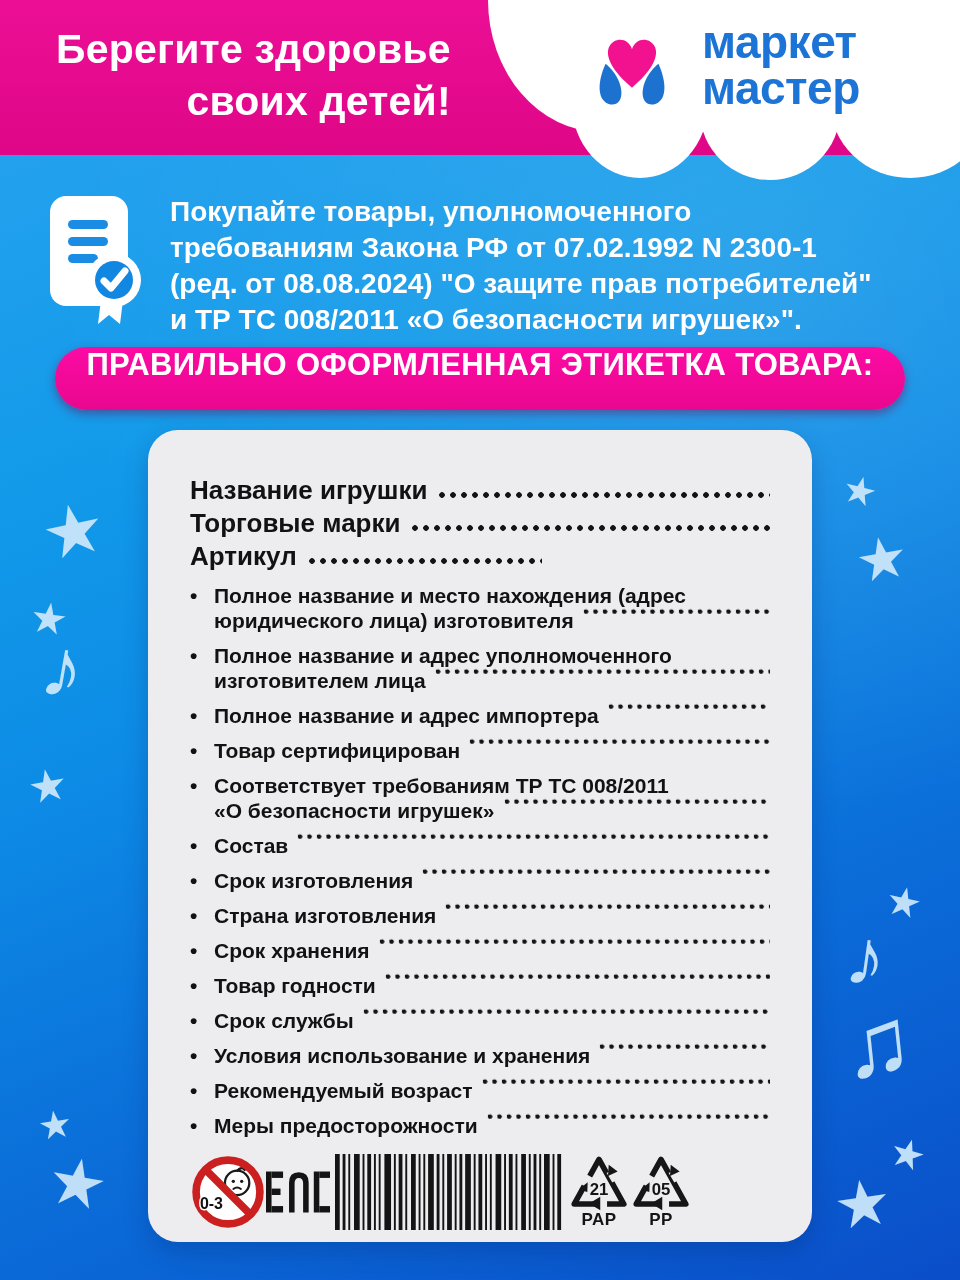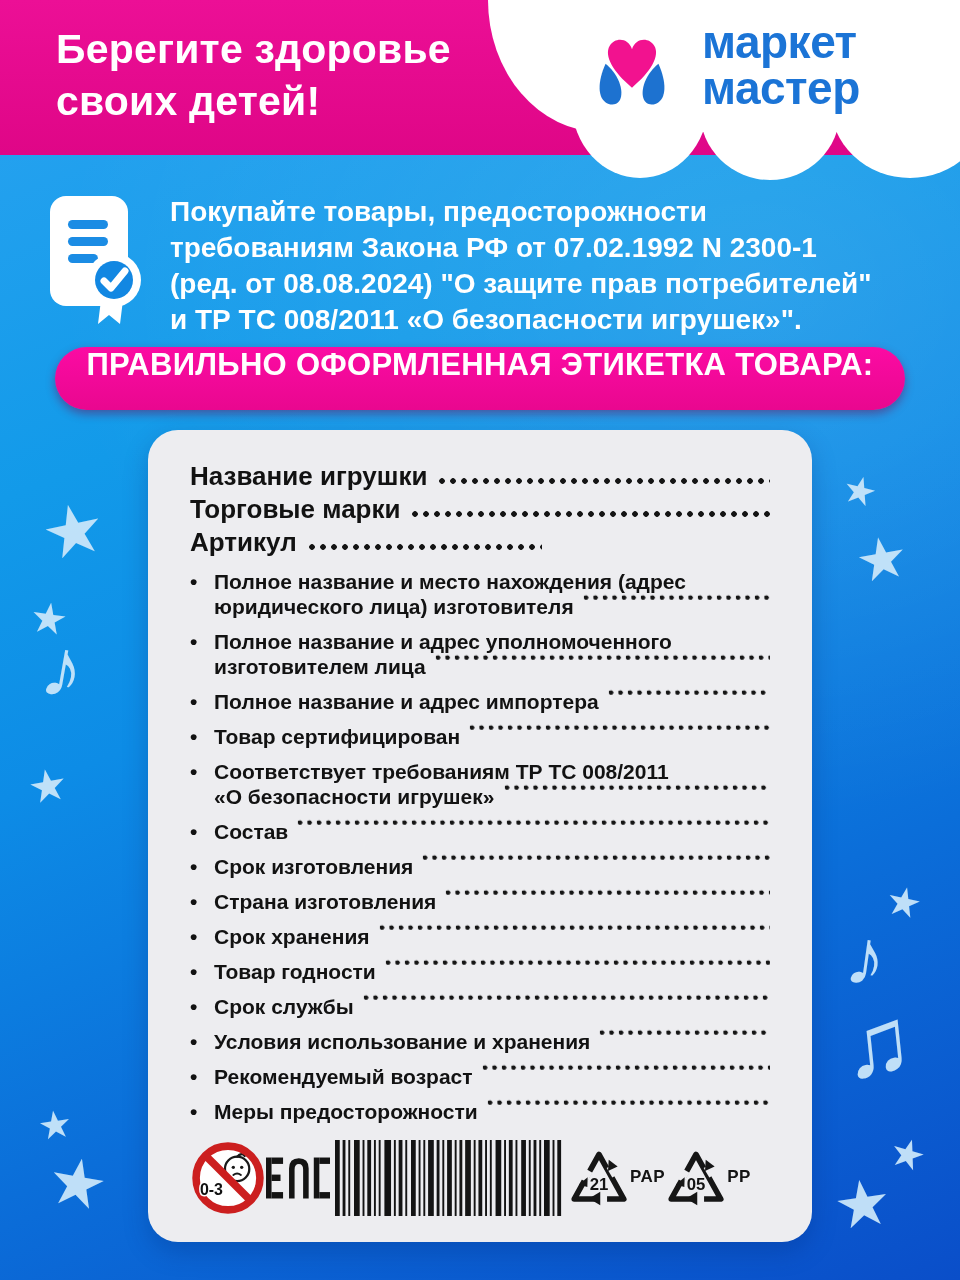--- a/index.html
+++ b/index.html
@@ -9,21 +9,21 @@
     background:
       radial-gradient(120% 70% at 78% 22%, rgba(255,255,255,.12), rgba(255,255,255,0) 60%),
       linear-gradient(158deg,#2ba4f1 0%, #129ae9 30%, #0d8ce6 48%, #0b6ed9 72%, #0a4ec9 100%);
   }
   
   .decor{position:absolute;z-index:0;color:#c9e6fa;opacity:.95;line-height:1;user-select:none;}
   
   .header{position:absolute;left:0;top:0;width:960px;height:155px;
     background:linear-gradient(180deg,#ec0f96,#df0687);z-index:2;}
   .header h1{margin:0;position:absolute;left:56px;top:24px;
-    font-size:41px;line-height:1.26;font-weight:bold;color:#fff;letter-spacing:.2px;}
+    font-size:41px;line-height:1.26;font-weight:bold;color:#fff;letter-spacing:.2px;text-align:right;}
   
   .cloud{position:absolute;right:0;top:0;width:472px;height:150px;z-index:3;}
   .cloud-bg{position:absolute;left:0;top:0;right:0;height:132px;background:#fff;
     border-bottom-left-radius:120px 140px;}
   .bump{position:absolute;background:#fff;border-radius:50%;}
   .bump.b1{left:84px;top:30px;width:136px;height:148px;}
   .bump.b2{left:212px;top:42px;width:140px;height:138px;}
   .bump.b3{left:342px;top:26px;width:160px;height:152px;}
   .logo-row{position:absolute;left:96px;top:14px;display:flex;align-items:center;gap:22px;}
   .logo-text{font-size:46px;font-weight:bold;color:#1b74d6;line-height:1.0;letter-spacing:-.5px;}
@@ -33,39 +33,39 @@
     color:#fff;font-weight:bold;font-size:28px;line-height:36px;}
   
   .pill{position:absolute;left:55px;top:347px;width:850px;height:63px;z-index:2;
     background:linear-gradient(180deg,#fb0ba3,#e9078f);border-radius:32px;
     box-shadow:0 4px 10px rgba(120,0,70,.45);
     display:flex;align-items:flex-start;justify-content:center;}
   .pill span{color:#fff;font-weight:bold;font-size:31px;letter-spacing:.3px;}
   
   .card{position:absolute;left:148px;top:430px;width:664px;height:812px;z-index:2;
     background:#ededf0;border-radius:30px;box-sizing:border-box;
-    padding:30px 40px 24px 42px;color:#121212;
+    padding:44px 40px 24px 42px;color:#121212;
     box-shadow:0 10px 24px rgba(0,40,120,.28);}
   .frow{display:flex;align-items:flex-end;font-size:26px;line-height:33px;font-weight:bold;}
   .fields{margin-bottom:10px;}
   .fdots{flex:1 1 auto;height:11px;margin:0 2px 6px 10px;
     background-image:radial-gradient(circle at 5px 5px,#141414 2.5px,transparent 3.1px);
     background-size:11px 11px;background-repeat:repeat-x;background-position:0 50%;}
   .fdots.short{flex:0 0 235px;}
   .item{display:flex;margin-bottom:10px;font-size:21px;line-height:25px;font-weight:bold;}
   .item .bullet{width:24px;flex:0 0 24px;}
   .item .body{flex:1 1 auto;}
   .lrow{display:flex;align-items:flex-start;}
   .lbl{white-space:nowrap;}
   .dots{flex:1 1 auto;height:9px;margin:0 2px 4px 8px;
     background-image:radial-gradient(circle at 4px 4px,#141414 2.1px,transparent 2.6px);
     background-size:9.5px 9.5px;background-repeat:repeat-x;background-position:0 50%;}
   
   .marks-row{display:flex;align-items:center;margin-top:16px;}
-  .recycle{display:flex;align-items:center;}
+  .recycle{display:flex;flex-direction:column;align-items:center;}
   .rlabel{font-size:17px;font-weight:bold;color:#141414;margin-top:-2px;letter-spacing:.5px;}
 </style>
 </head>
 <body>
 
 <span class="decor" style="left:42px;top:496px;font-size:70px;transform:rotate(-12deg);position:absolute;">★</span>
 <span class="decor" style="left:30px;top:598px;font-size:42px;transform:rotate(8deg);position:absolute;">★</span>
 <span class="decor" style="left:42px;top:626px;font-size:84px;transform:rotate(10deg);position:absolute;">♪</span>
 <span class="decor" style="left:28px;top:764px;font-size:44px;transform:rotate(-10deg);position:absolute;">★</span>
 <span class="decor" style="left:38px;top:1106px;font-size:38px;transform:rotate(-8deg);position:absolute;">★</span>
@@ -104,21 +104,21 @@
   <path d="M54,98 L50,130 L61,121 L72,130 L76,98 Z" fill="#fff"></path>
   <rect x="2" y="2" width="78" height="110" rx="16" fill="#fff"></rect>
   <rect x="20" y="26" width="40" height="9" rx="4.5" fill="#1b8ce4"></rect>
   <rect x="20" y="43" width="40" height="9" rx="4.5" fill="#1b8ce4"></rect>
   <rect x="20" y="60" width="30" height="9" rx="4.5" fill="#1b8ce4"></rect>
   <circle cx="66" cy="86" r="27" fill="#fff"></circle>
   <circle cx="66" cy="86" r="19" fill="#1287e2"></circle>
   <path d="M56,87 L63,94 L77,77" stroke="#fff" stroke-width="7" fill="none" stroke-linecap="round" stroke-linejoin="round"></path>
 </svg>
 <div class="intro-text">
-  <div>Покупайте товары, предосторожности</div>
+  <div>Покупайте товары, уполномоченного</div>
   <div>требованиям Закона РФ от 07.02.1992 N 2300-1</div>
   <div>(ред. от 08.08.2024) "О защите прав потребителей"</div>
   <div>и ТР ТС 008/2011 «О безопасности игрушек»".</div>
 </div>
 
 <div class="pill">
   <span>ПРАВИЛЬНО ОФОРМЛЕННАЯ ЭТИКЕТКА ТОВАРА:</span>
 </div>
 
 <div class="card">

